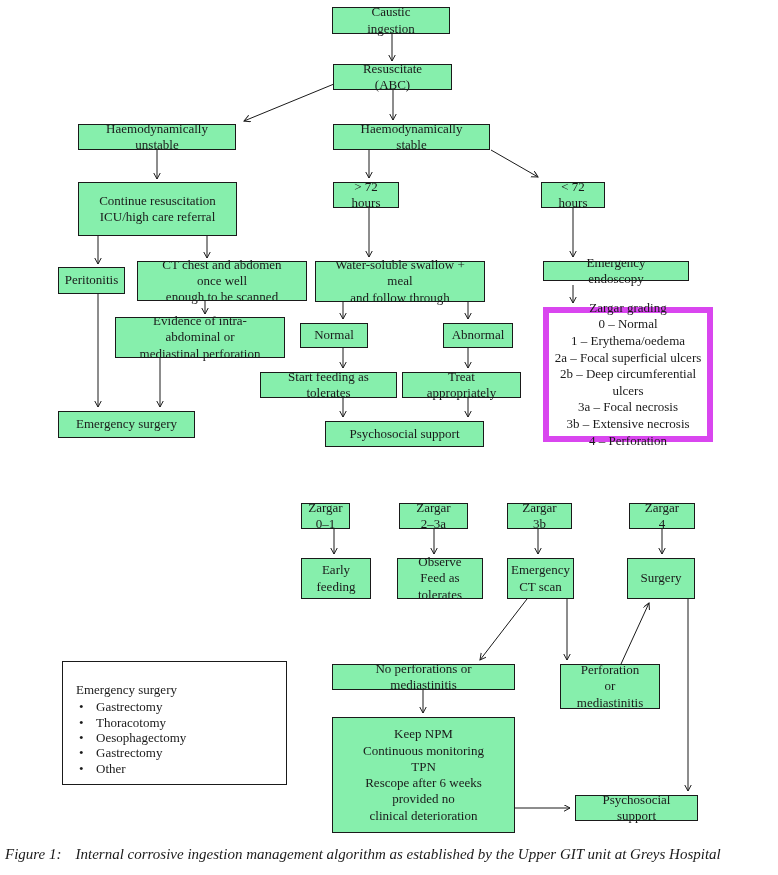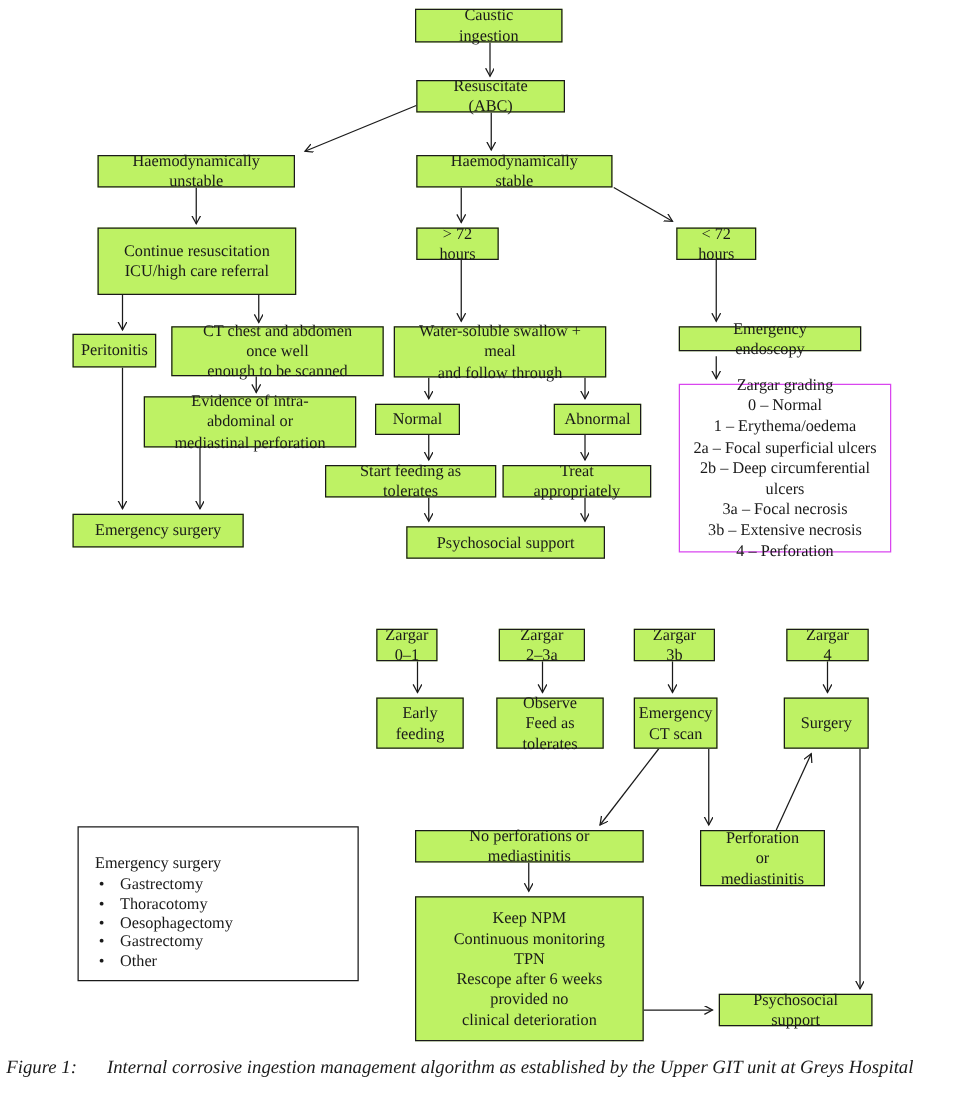--- a/index.html
+++ b/index.html
@@ -15,35 +15,35 @@
   svg.arrows {
     position: absolute;
     left: 0; top: 0;
     width: 778px; height: 875px;
     z-index: 1;
   }
   .node {
     position: absolute;
     box-sizing: border-box;
     border: 1px solid #1a1a1a;
-    background: #bef264;
+    background: #86efac;
     display: flex;
     align-items: center;
     justify-content: center;
     text-align: center;
     white-space: pre-line;
     font-size: 13px;
     line-height: 1.25;
     z-index: 2;
     padding: 1px 17px;
   }
   .zargar-box {
     position: absolute;
     box-sizing: border-box;
-    border: 1px solid #d946ef;
+    border: 6px solid #d946ef;
     background: #ffffff;
     display: flex;
     flex-direction: column;
     align-items: center;
     justify-content: center;
     text-align: center;
     font-size: 13px;
     line-height: 1.28;
     z-index: 2;
   }
@@ -61,21 +61,21 @@
   .legend-item { display: flex; align-items: baseline; }
   .legend-item .bullet { width: 17px; text-align: left; padding-left: 3px; }
   .caption {
     position: absolute;
     left: 5px; top: 846px;
     width: 770px;
     font-style: italic;
     font-size: 15px;
     z-index: 2;
   }
-  .caption .cap-label { margin-right: 24px; }
+  .caption .cap-label { margin-right: 14px; }
 </style>
 </head>
 <body>
 
 <div class="canvas">
 
   <svg class="arrows" viewBox="0 0 778 875" xmlns="http://www.w3.org/2000/svg">
     <defs>
       <marker id="ah" markerWidth="9" markerHeight="9" refX="6.5" refY="3.5" orient="auto" markerUnits="userSpaceOnUse">
         <path d="M0,0 L6.5,3.5 L0,7" fill="none" stroke="#1a1a1a" stroke-width="1"></path>

